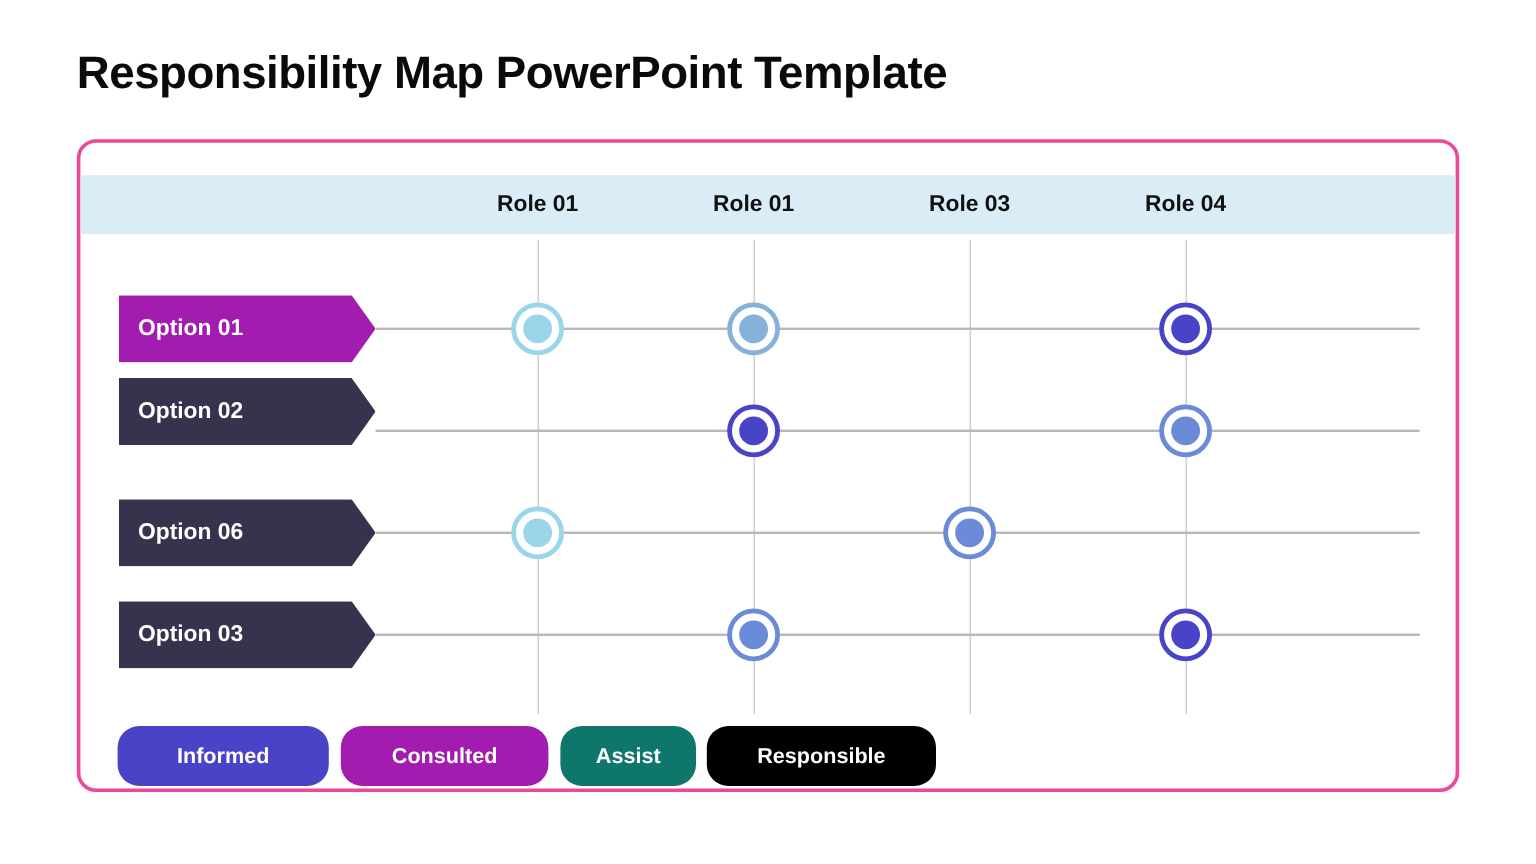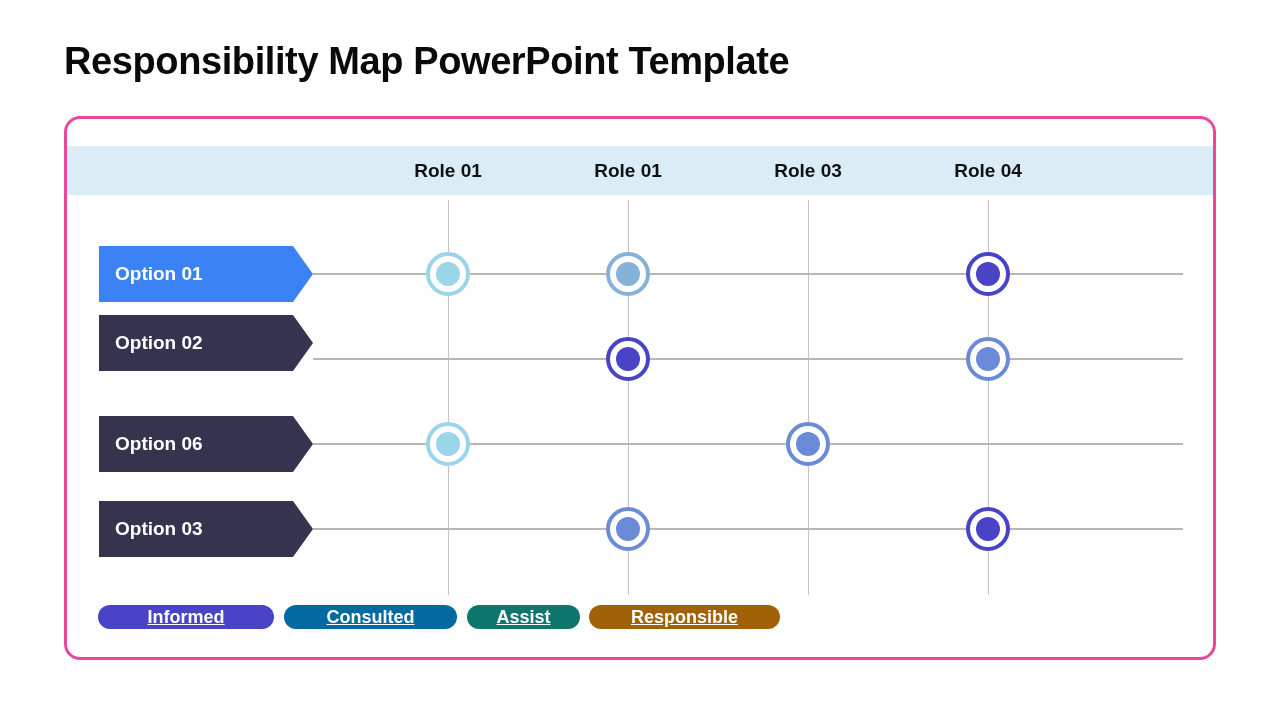--- a/index.html
+++ b/index.html
@@ -50,26 +50,25 @@
     position: absolute; width: 44px; height: 44px;
     border-radius: 50%; border-style: solid; border-width: 4px;
     background: #ffffff;
   }
   .marker .dot {
     position: absolute; left: 50%; top: 50%;
     width: 24px; height: 24px; border-radius: 50%;
     transform: translate(-50%, -50%);
   }
   .pill {
-    position: absolute; top: 486px; height: 24px;
+    position: absolute; top: 486px; height: 50px;
     border-radius: 18px;
     color: #ffffff; font-weight: 700; font-size: 18px;
     display: flex; align-items: center; justify-content: center;
     white-space: nowrap;
-    text-decoration: underline;
   }
 </style>
 </head>
 <body>
 
 <div class="slide">
   <h1 class="title">Responsibility Map PowerPoint Template</h1>
 
   <div class="card">
     <div class="band" id="band" style="background: rgb(218, 236, 246);">
@@ -79,21 +78,21 @@
         <div class="role-label" style="left: 921px;">Role 04</div>
       </div>
     <div id="grid">
         <div class="vline" style="left: 381px; top: 81px; height: 395px; background: rgb(196, 196, 196);"></div>
         <div class="vline" style="left: 561px; top: 81px; height: 395px; background: rgb(196, 196, 196);"></div>
         <div class="vline" style="left: 741px; top: 81px; height: 395px; background: rgb(196, 196, 196);"></div>
         <div class="vline" style="left: 921px; top: 81px; height: 395px; background: rgb(196, 196, 196);"></div>
       </div>
     <div id="rows">
         <div class="track" style="top: 154px; background: rgb(183, 183, 183);"></div>
-        <div class="option-bar" style="top: 127px; background: #3b82f6;">Option 01</div>
+        <div class="option-bar" style="top: 127px; background: #a21caf;">Option 01</div>
         <div class="track" style="top: 239px; background: rgb(183, 183, 183);"></div>
         <div class="option-bar" style="top: 196px; background: rgb(54, 51, 79);">Option 02</div>
         <div class="track" style="top: 324px; background: rgb(183, 183, 183);"></div>
         <div class="option-bar" style="top: 297px; background: rgb(54, 51, 79);">Option 06</div>
         <div class="track" style="top: 409px; background: rgb(183, 183, 183);"></div>
         <div class="option-bar" style="top: 382px; background: rgb(54, 51, 79);">Option 03</div>
       </div>
     <div id="markers">
         <div class="marker" style="left: 359px; top: 133px; border-color: rgb(155, 213, 234);">
           <div class="dot" style="background: rgb(155, 213, 234);"></div>
@@ -118,18 +117,18 @@
         </div>
         <div class="marker" style="left: 539px; top: 388px; border-color: rgb(107, 139, 217);">
           <div class="dot" style="background: rgb(107, 139, 217);"></div>
         </div>
         <div class="marker" style="left: 899px; top: 388px; border-color: rgb(72, 67, 199);">
           <div class="dot" style="background: rgb(72, 67, 199);"></div>
         </div>
       </div>
     <div id="legend">
         <div class="pill" style="left: 31px; width: 176px; background: rgb(72, 67, 199);">Informed</div>
-        <div class="pill" style="left: 217px; width: 173px; background: #0369a1;">Consulted</div>
+        <div class="pill" style="left: 217px; width: 173px; background: #a21caf;">Consulted</div>
         <div class="pill" style="left: 400px; width: 113px; background: #0f766e;">Assist</div>
-        <div class="pill" style="left: 522px; width: 191px; background: #a16207;">Responsible</div>
+        <div class="pill" style="left: 522px; width: 191px; background: #000000;">Responsible</div>
       </div>
   </div>
 </div>
 
 </body></html>

